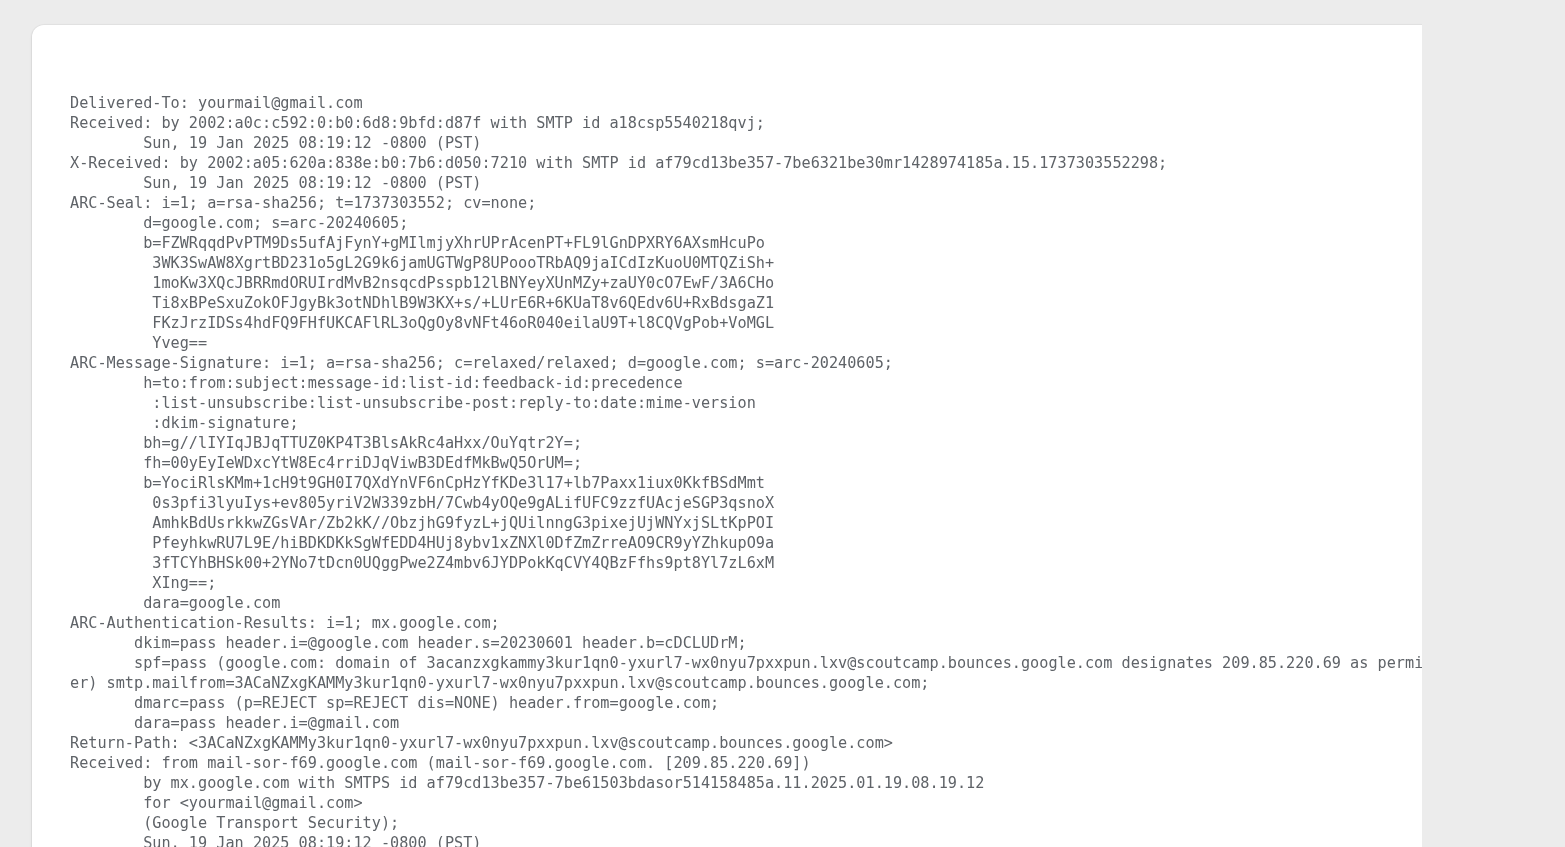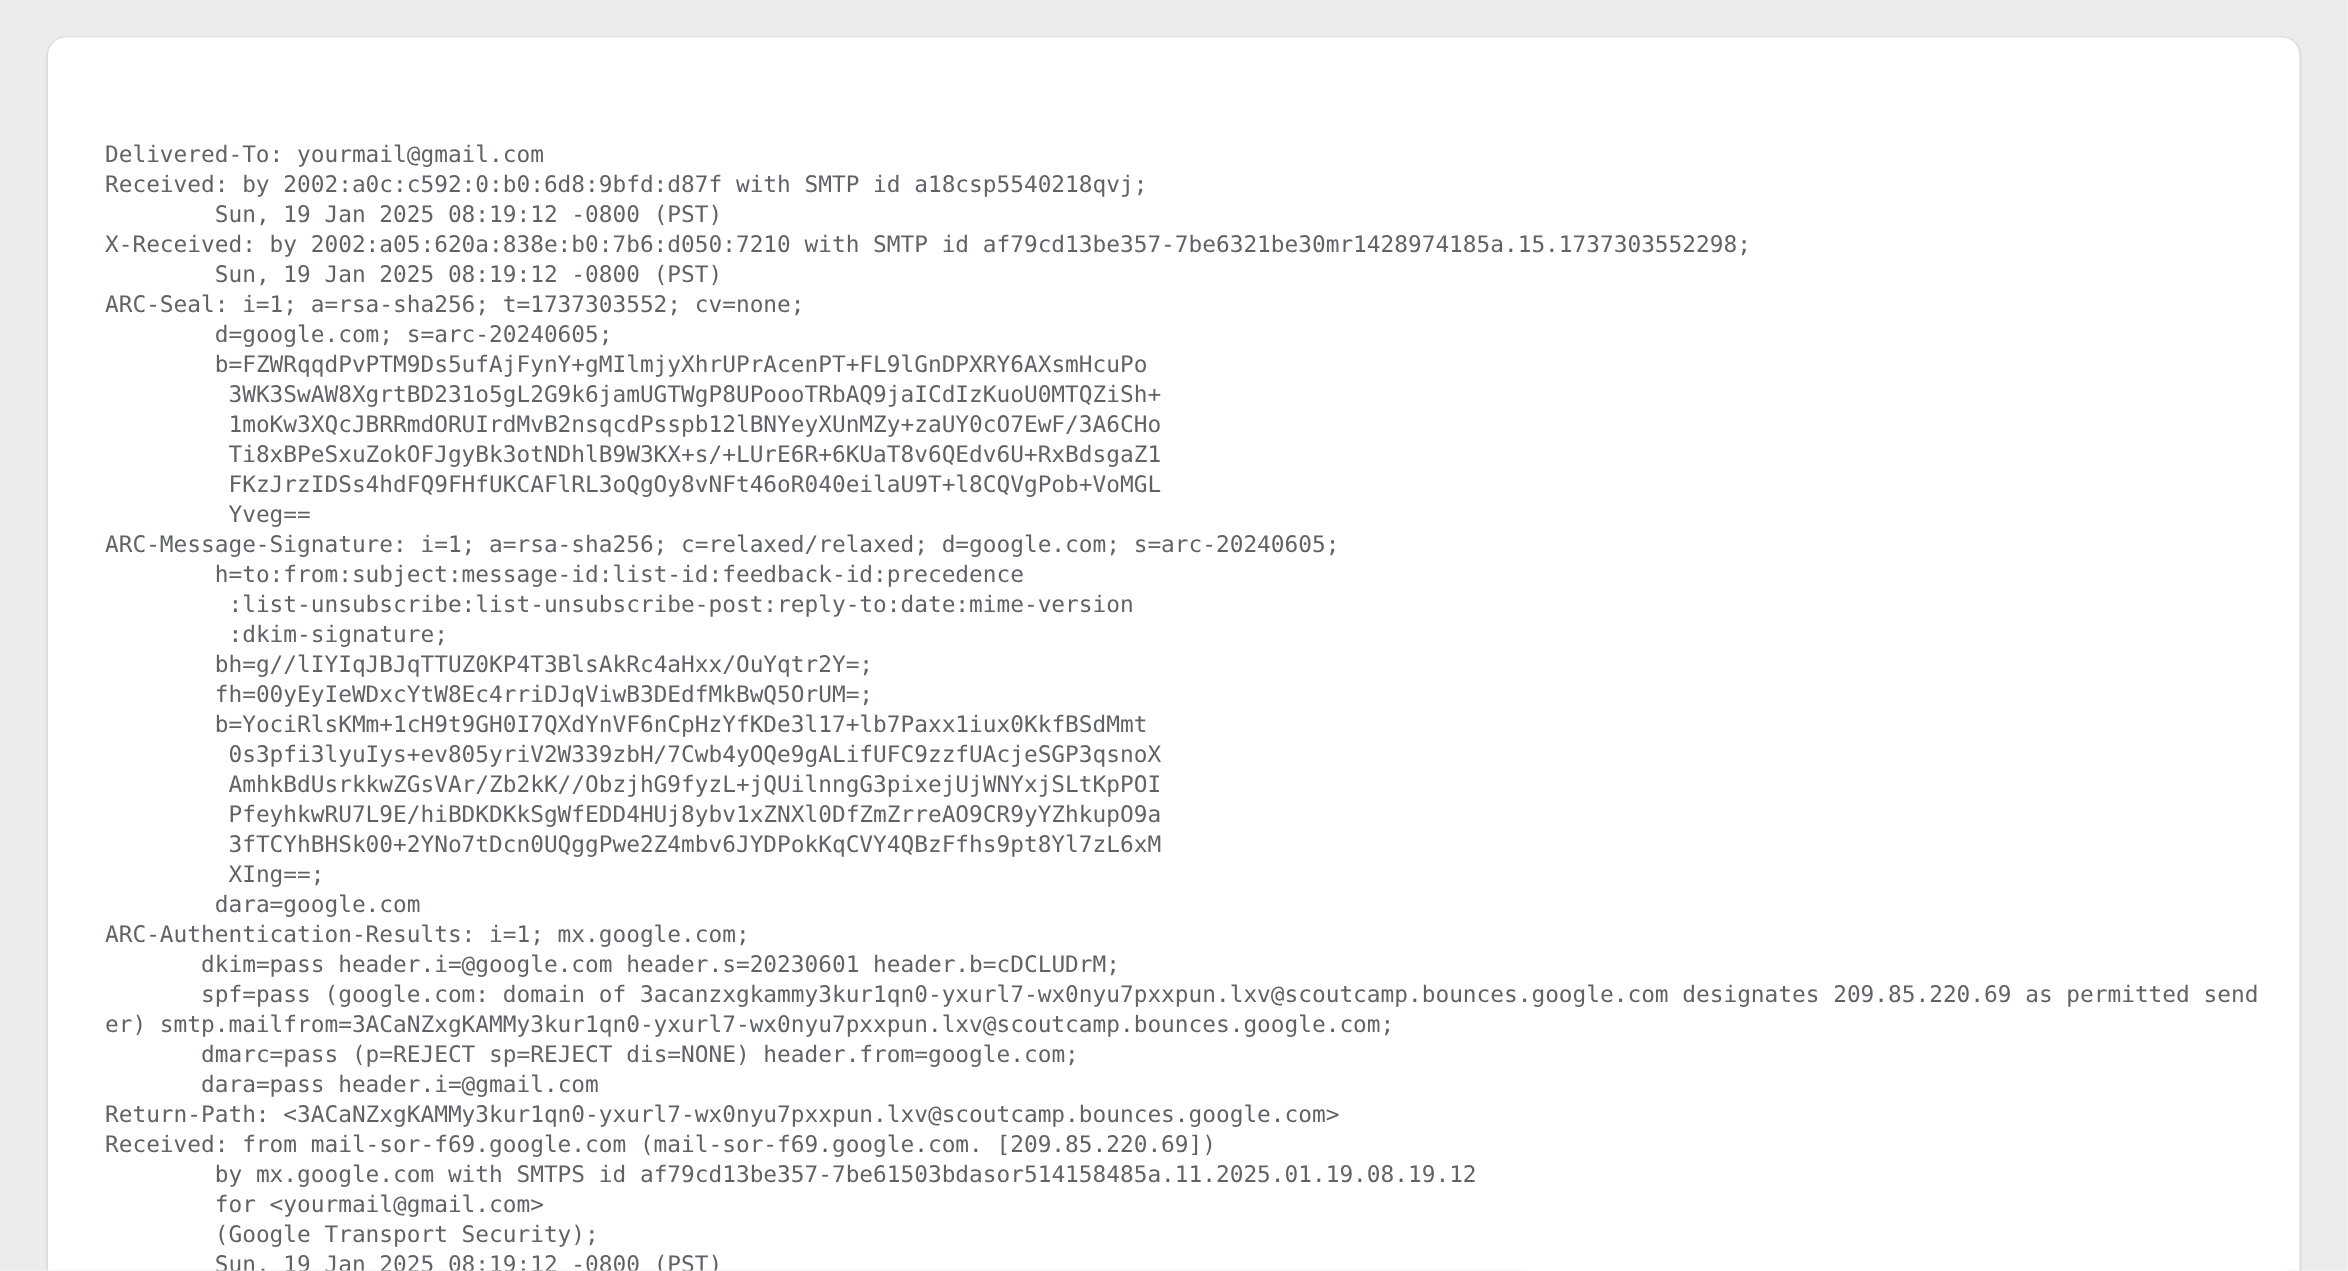--- a/index.html
+++ b/index.html
@@ -10,21 +10,21 @@
     width: 1565px;
     height: 847px;
     overflow: hidden;
     background: #ececec;
     font-family: "DejaVu Sans Mono", "Liberation Mono", monospace;
   }
   #viewer {
     position: absolute;
     left: 0;
     top: 0;
-    width: 1565px;
+    width: 1422px;
     height: 847px;
     background: #ececec;
     overflow: hidden;
   }
   #card {
     position: absolute;
     left: 32px;
     top: 25px;
     width: 1501px;
     min-height: 1200px;

